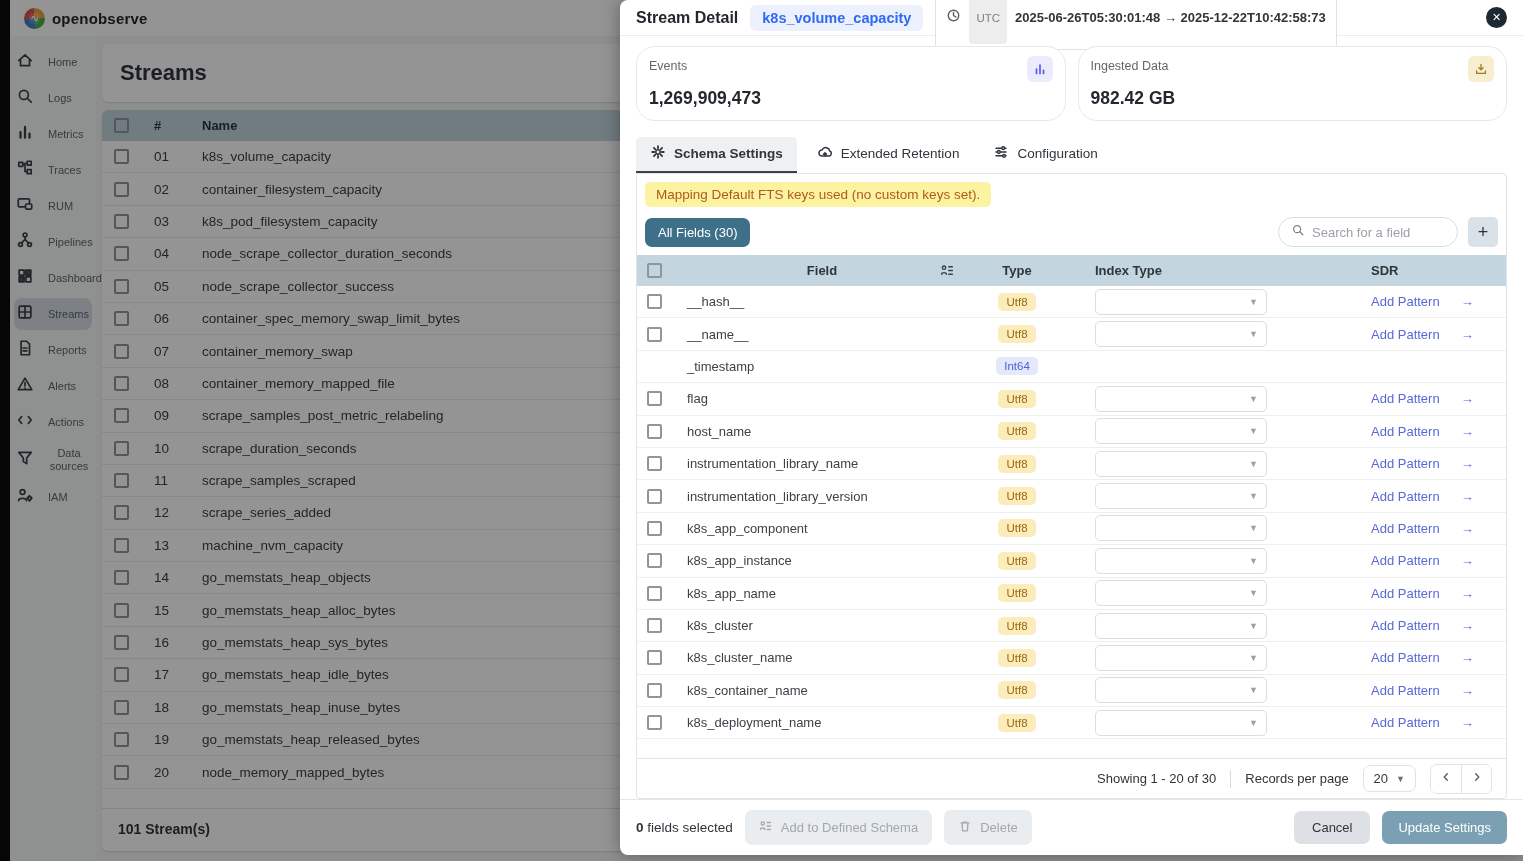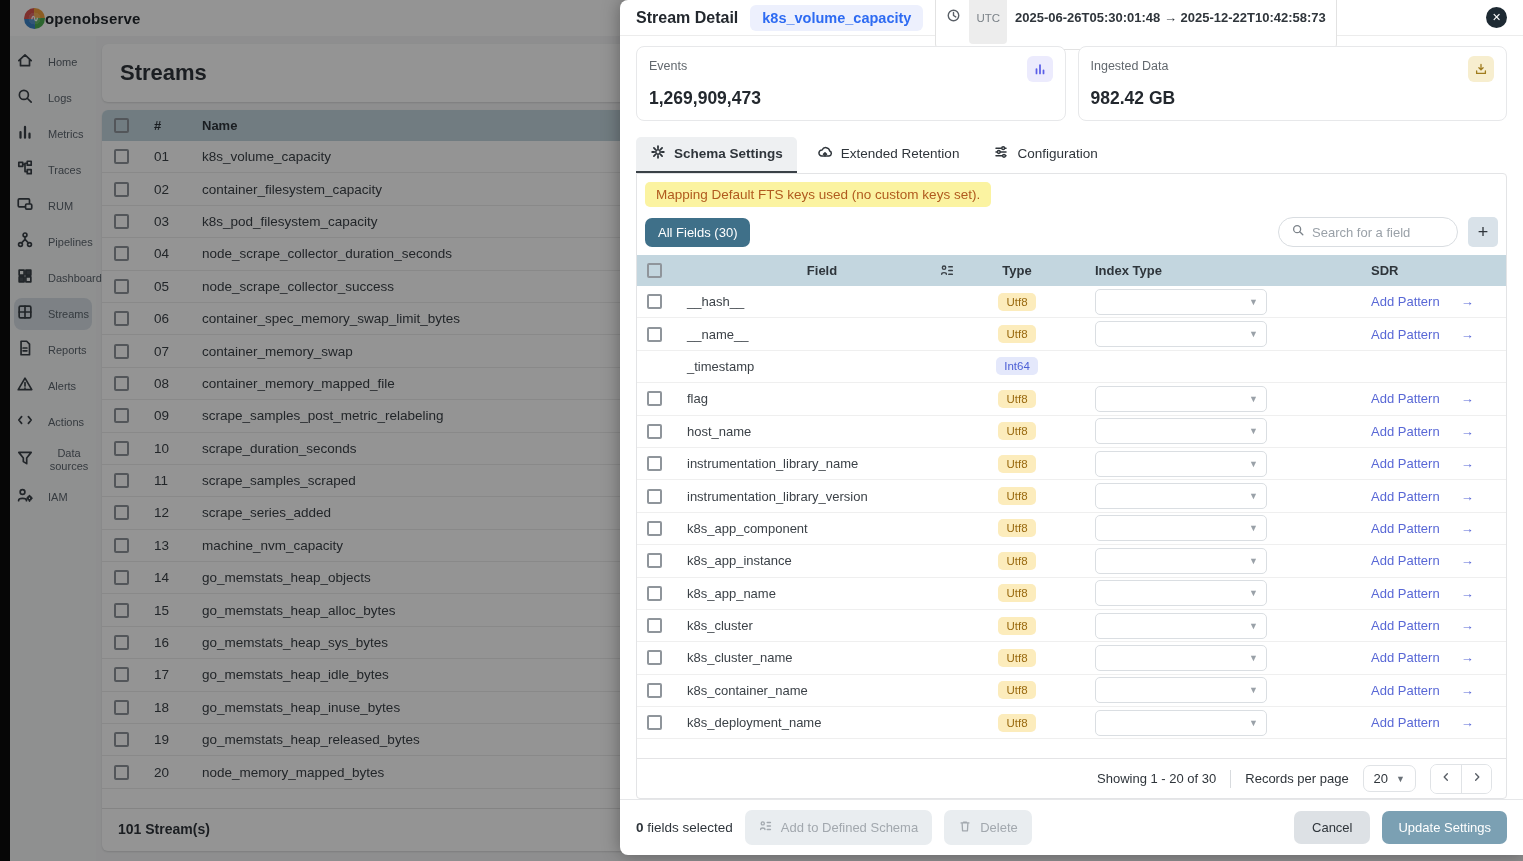--- a/index.html
+++ b/index.html
@@ -4,21 +4,21 @@
 <style>
   * { margin:0; padding:0; box-sizing:border-box; }
   html,body { width:1523px; height:861px; overflow:hidden;
     font-family:"Liberation Sans","DejaVu Sans",sans-serif; background:#ffffff; }
   .screen { position:relative; width:1523px; height:861px; background:#f2f3f5; }
 
   
   .black-strip { position:absolute; left:0; top:0; width:10px; height:861px; background:#0c0c0c; z-index:1; }
   .page { position:absolute; left:10px; top:0; right:0; bottom:0; background:#f4f5f6; }
   .topbar { height:36px; background:#fff; display:flex; align-items:center; padding:0 14px; }
-  .logo { display:flex; align-items:center; }
+  .logo { display:flex; align-items:center; gap:7px; }
   .logo-mark { width:21px; height:21px; border-radius:50%;
     background:conic-gradient(#f2a13c 0 90deg,#4caf50 90deg 180deg,#3b82c4 180deg 270deg,#d9544f 270deg 360deg);
     position:relative; }
   .logo-mark::after { content:"∿"; position:absolute; inset:0; display:flex; align-items:center; justify-content:center;
     color:#fff; font-size:11px; font-weight:bold; background:radial-gradient(circle at 50% 50%, rgba(255,255,255,.15) 40%, transparent 41%); }
   .logo-text { font-size:15px; font-weight:bold; color:#23282e; letter-spacing:.2px; }
 
   .bg-body { display:flex; height:calc(100% - 36px); }
   .sidebar { width:86px; background:#f7f8f9; padding:10px 4px; display:flex; flex-direction:column; gap:4px; }
   .side-item { display:flex; flex-direction:row; align-items:center; gap:14px; padding:5px 2px; border-radius:8px;
@@ -46,21 +46,21 @@
   .p-title { font-size:16px; font-weight:bold; color:#23282e; }
   .stream-badge { background:#edf0fd; color:#2e6bf2; font-weight:bold; font-size:14.5px; padding:5px 12px; border-radius:6px; }
   .time-chip { display:flex; align-items:center; gap:8px; border:1px solid #e2e2e2; border-radius:6px; padding:5px 10px; background:#fff; }
   .time-chip svg { width:15px; height:15px; stroke:#5a6067; }
   .utc-pill { background:#ededed; color:#7b8288; font-size:11.5px; padding:20px 7px; border-radius:4px; }
   .time-range { font-size:13px; font-weight:bold; color:#2f353b; }
   .close-btn { margin-left:auto; width:21px; height:21px; border-radius:50%; background:#1e2a33; color:#fff;
     display:flex; align-items:center; justify-content:center; font-size:11px; border:none; cursor:pointer; }
 
   .stats-row { display:flex; gap:12px; padding:10px 16px 6px; }
-  .stat-card { flex:1; border:1px solid #e7e8ea; border-radius:8px; padding:9px 12px 11px; background:#fff; }
+  .stat-card { flex:1; border:1px solid #e7e8ea; border-radius:19px; padding:9px 12px 11px; background:#fff; }
   .stat-top { display:flex; align-items:flex-start; justify-content:space-between; }
   .stat-label { font-size:12.5px; color:#62686e; padding-top:3px; }
   .stat-icon { width:26px; height:26px; border-radius:6px; display:flex; align-items:center; justify-content:center; font-size:13px; }
   .stat-icon svg { width:14px; height:14px; }
   .stat-value { font-size:17.5px; font-weight:bold; color:#23282e; margin-top:6px; }
 
   .tabs-row { display:flex; gap:6px; padding:10px 16px 0; }
   .tab { display:flex; align-items:center; gap:8px; padding:7px 14px 8px; font-size:13.5px; color:#2f353b; cursor:pointer;
     border-bottom:2px solid transparent; border-radius:5px 5px 0 0; }
   .tab svg { width:16px; height:16px; stroke:#2f353b; }

